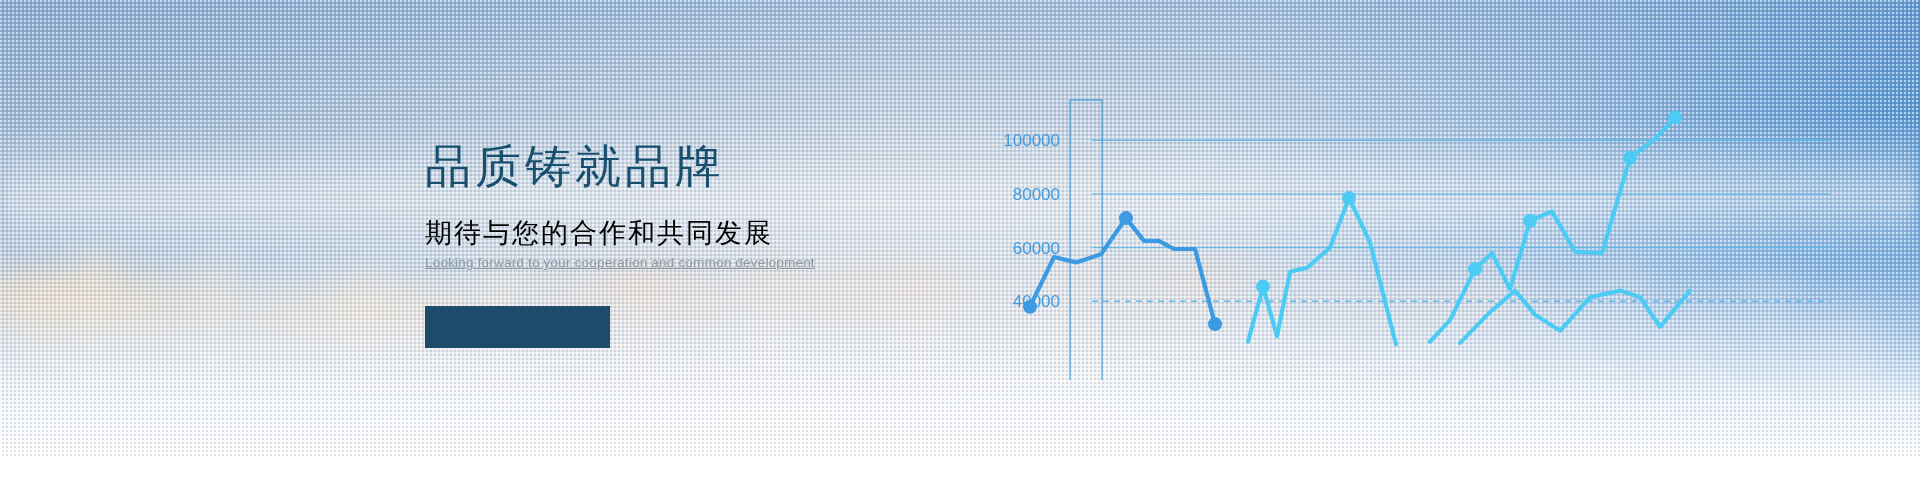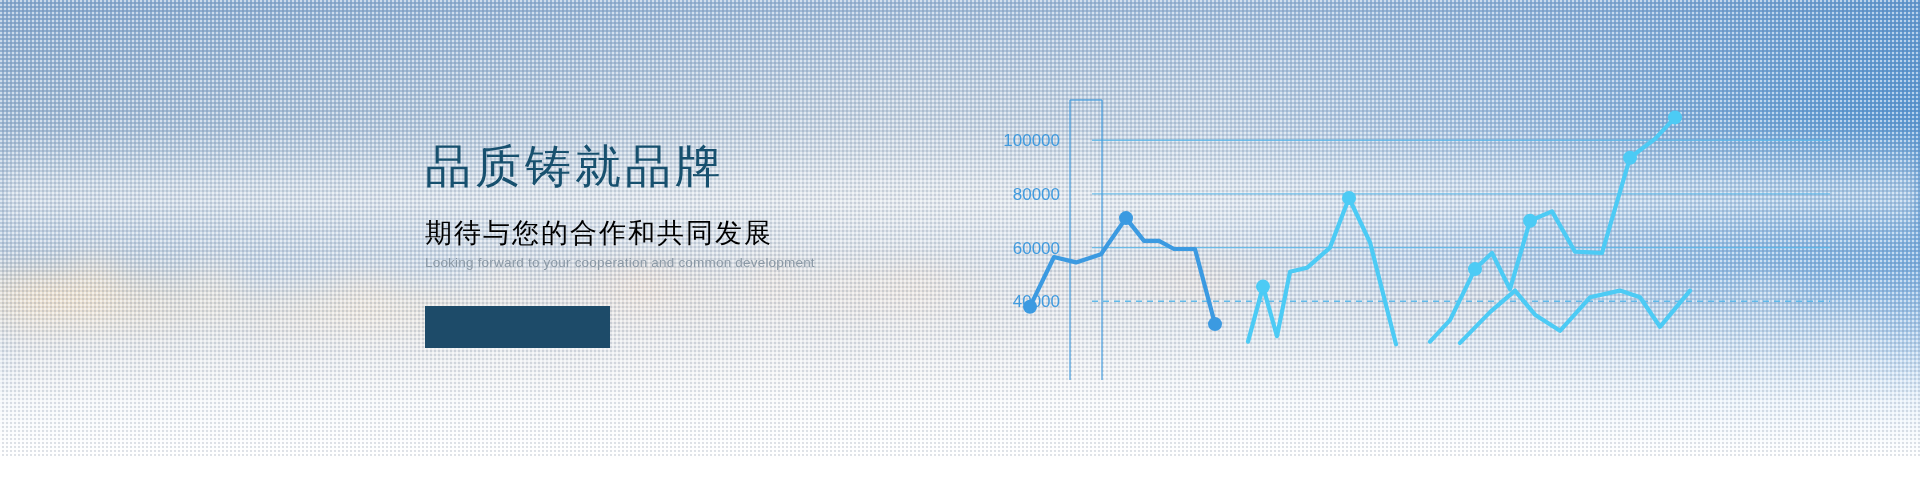--- a/index.html
+++ b/index.html
@@ -109,20 +109,21 @@
     color:#000000;
     font-weight:400;
     line-height:1.2;
   }
   .subhead-en{
     margin:6px 0 0 0;
     font-size:13.5px;
     letter-spacing:.2px;
     color:#8a98a5;
     font-weight:400;
+    text-decoration:underline;
   }
   .cta{
     position:absolute;
     left:425px; top:306px;
     width:185px; height:42px;
     background:#1d4b69;
     border:none;
     cursor:pointer;
     color:#ffffff;
     font-size:15px;

